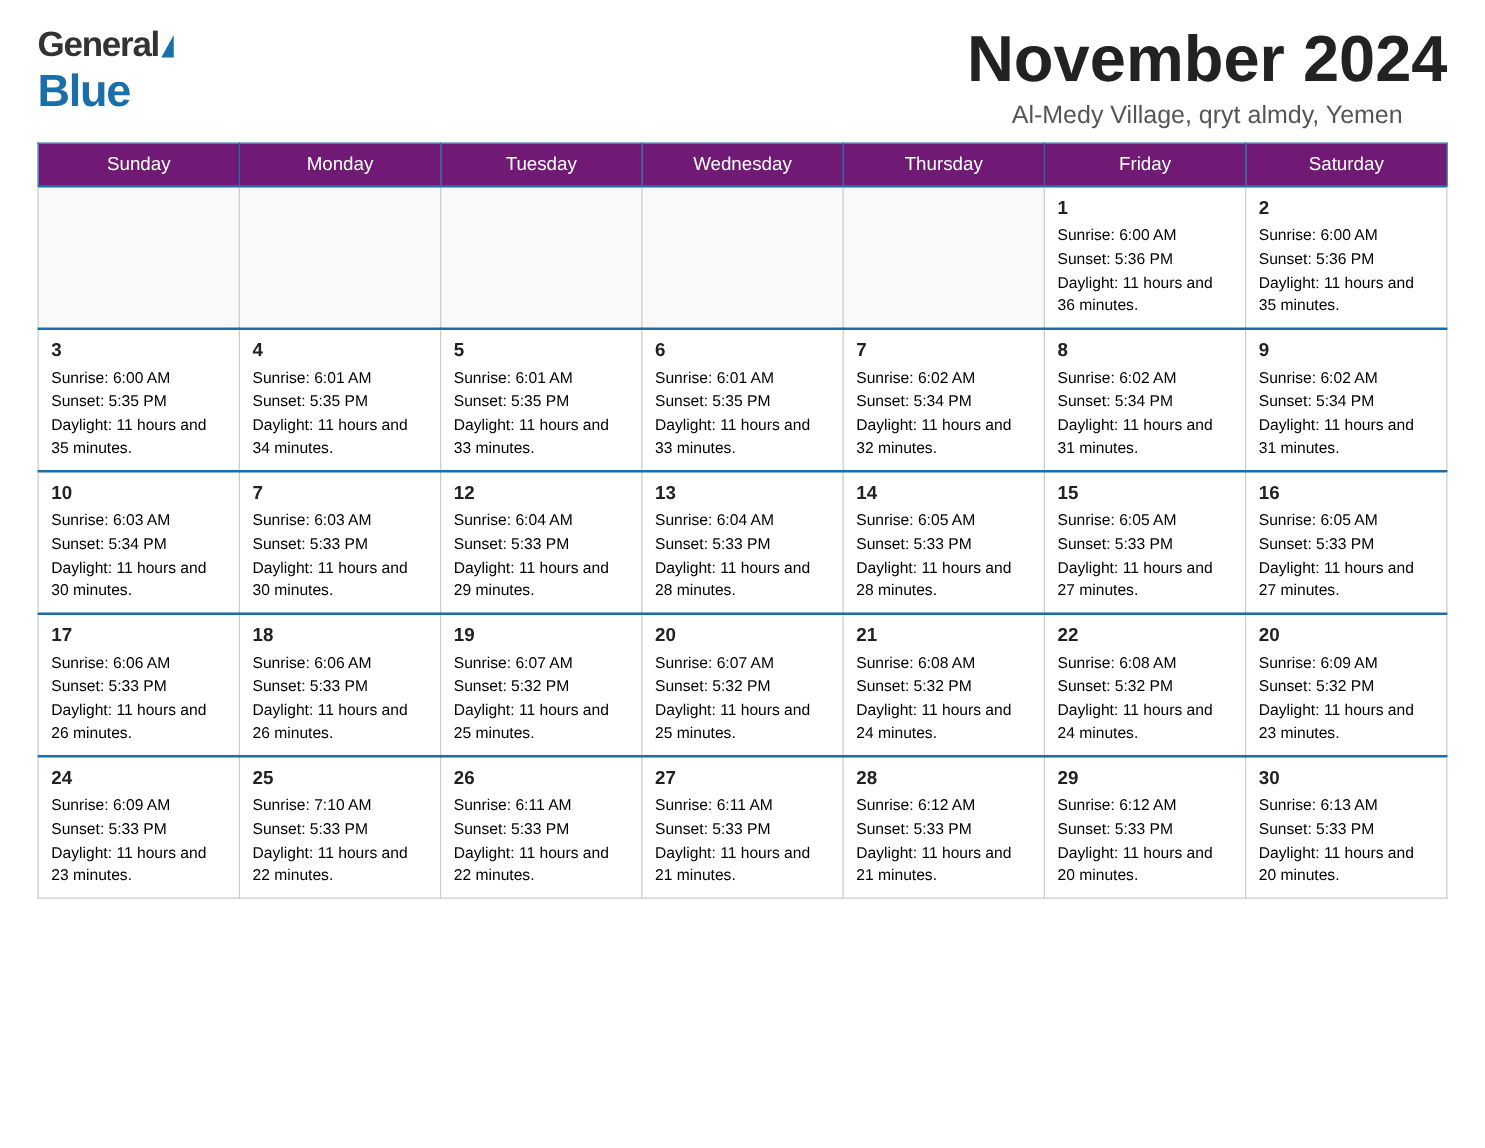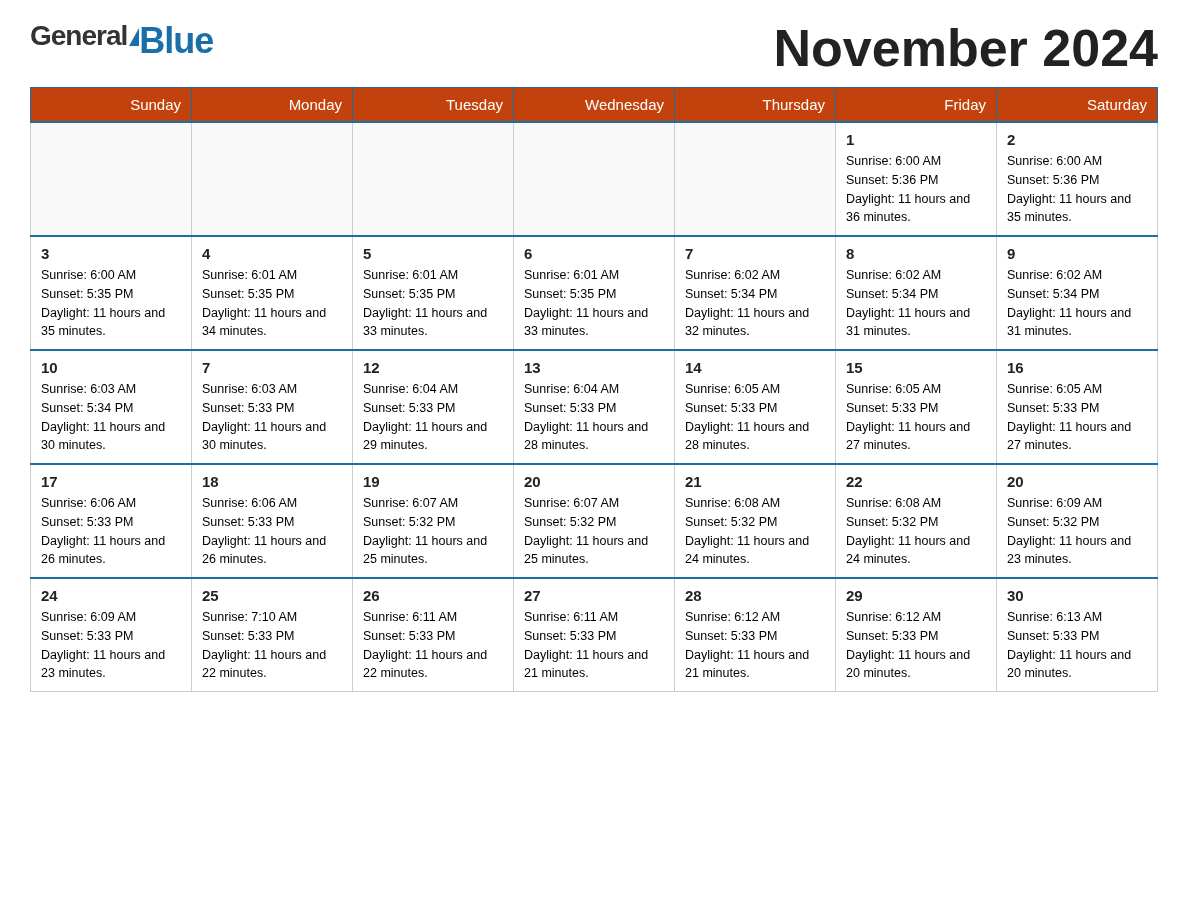--- a/index.html
+++ b/index.html
@@ -31,20 +31,21 @@
       width: 0;
       height: 0;
       border-left: 10px solid transparent;
       border-right: 0px solid transparent;
       border-bottom: 18px solid #1a6fa8;
       margin-left: 2px;
       margin-bottom: 6px;
     }
     .logo-wrapper {
       display: flex;
+      flex-direction: column;
       align-items: flex-start;
     }
     .logo-top-row {
       display: flex;
       align-items: flex-end;
     }
     .title-area {
       text-align: center;
     }
     .month-title {
@@ -57,26 +58,26 @@
       font-size: 20px;
       color: #555;
       margin-top: 4px;
     }
     .calendar-table {
       width: 100%;
       border-collapse: collapse;
       margin-top: 10px;
     }
     .calendar-table thead tr th {
-      background: #c2410c;
+      background: #701a75;
       color: #fff;
       padding: 8px 10px;
       font-size: 15px;
       font-weight: normal;
-      text-align: right;
+      text-align: center;
       border: 1px solid #1a6fa8;
     }
     .calendar-table tbody tr {
       border-top: 2px solid #1a6fa8;
     }
     .calendar-table tbody tr td {
       vertical-align: top;
       padding: 8px 10px;
       font-size: 13px;
       color: #333;
@@ -105,20 +106,21 @@
 <div class="header-area">
   <div class="logo-wrapper">
     <div class="logo-top-row">
       <span class="logo-general">General</span>
       <div class="logo-triangle"></div>
     </div>
     <span class="logo-blue">Blue</span>
   </div>
   <div class="title-area">
     <div class="month-title">November 2024</div>
+    <div class="location-title">Al-Medy Village, qryt almdy, Yemen</div>
   </div>
 </div>
 
 <table class="calendar-table">
   <thead>
     <tr>
       <th>Sunday</th>
       <th>Monday</th>
       <th>Tuesday</th>
       <th>Wednesday</th>

